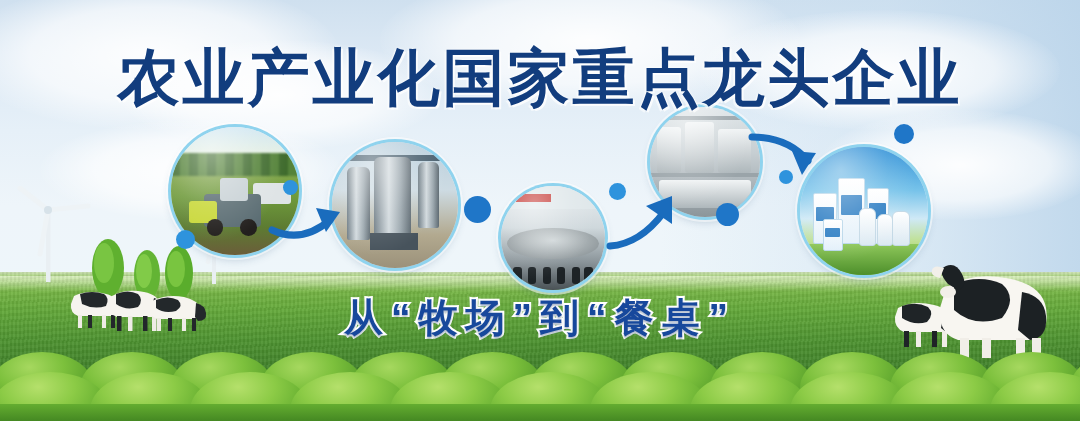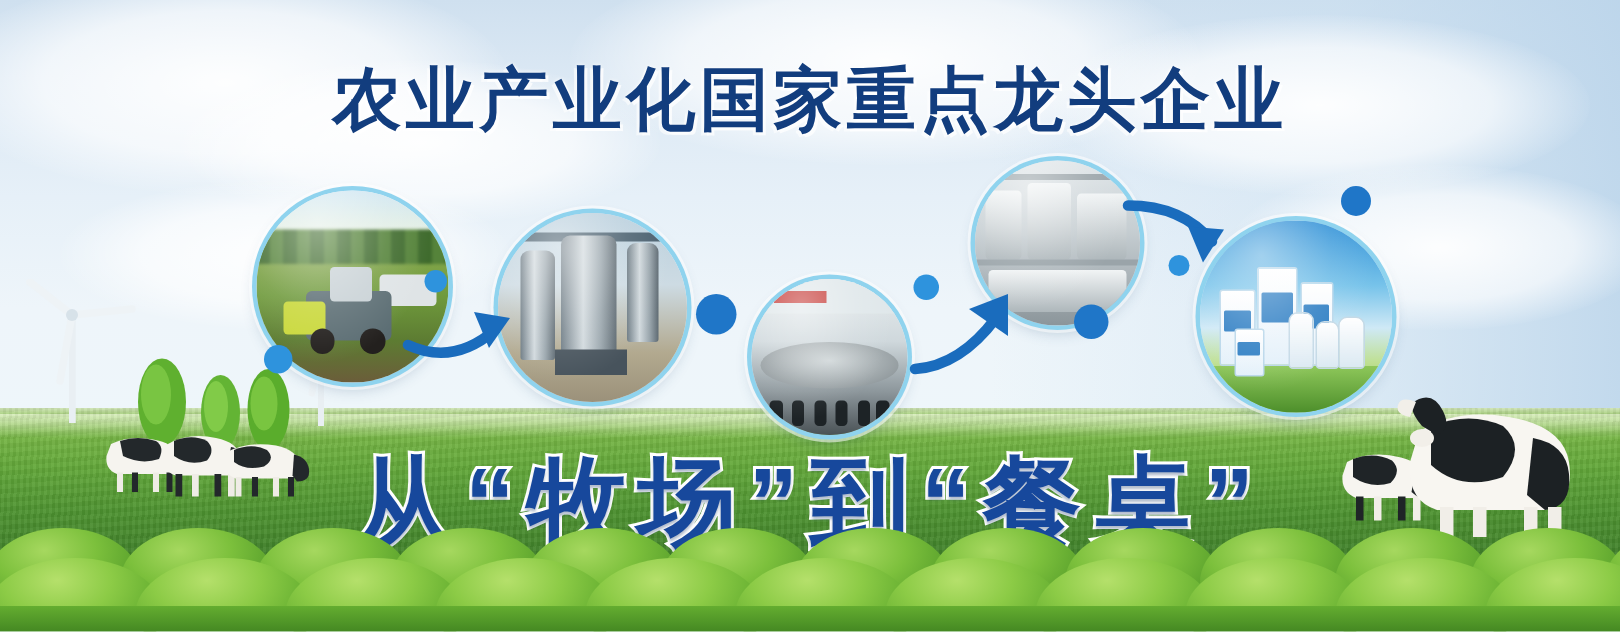--- a/index.html
+++ b/index.html
@@ -66,35 +66,35 @@
     background:radial-gradient(ellipse at 40% 24%,#b5e06b 0%,#8ccb46 36%,#63ad2f 70%,#488a23 100%);
   }
   .bushbase{
     position:absolute;left:0;top:404px;width:1080px;height:20px;
     background:linear-gradient(180deg,#64ad30,#3f8220);
   }
   
   .title{
     position:absolute;left:0;top:36px;width:1080px;
     text-align:center;
-    font-size:46px;
+    font-size:62px;
     font-weight:bold;
     letter-spacing:3px;
     color:#123d7e;
     text-shadow:
        0 0 3px rgba(255,255,255,.9),
        2px 2px 0 rgba(255,255,255,.75),
       -2px 2px 0 rgba(255,255,255,.55);
     white-space:nowrap;
   }
   
   .slogan{
     position:absolute;left:0;top:291px;width:1080px;
     text-align:center;
-    font-size:66px;
+    font-size:39px;
     font-weight:bold;
     letter-spacing:8px;
     color:#17489c;
     -webkit-text-stroke:4px #ffffff;
     paint-order:stroke fill;
     text-shadow:0 2px 2px rgba(30,60,110,.35);
     white-space:nowrap;
   }
   
   .node{

